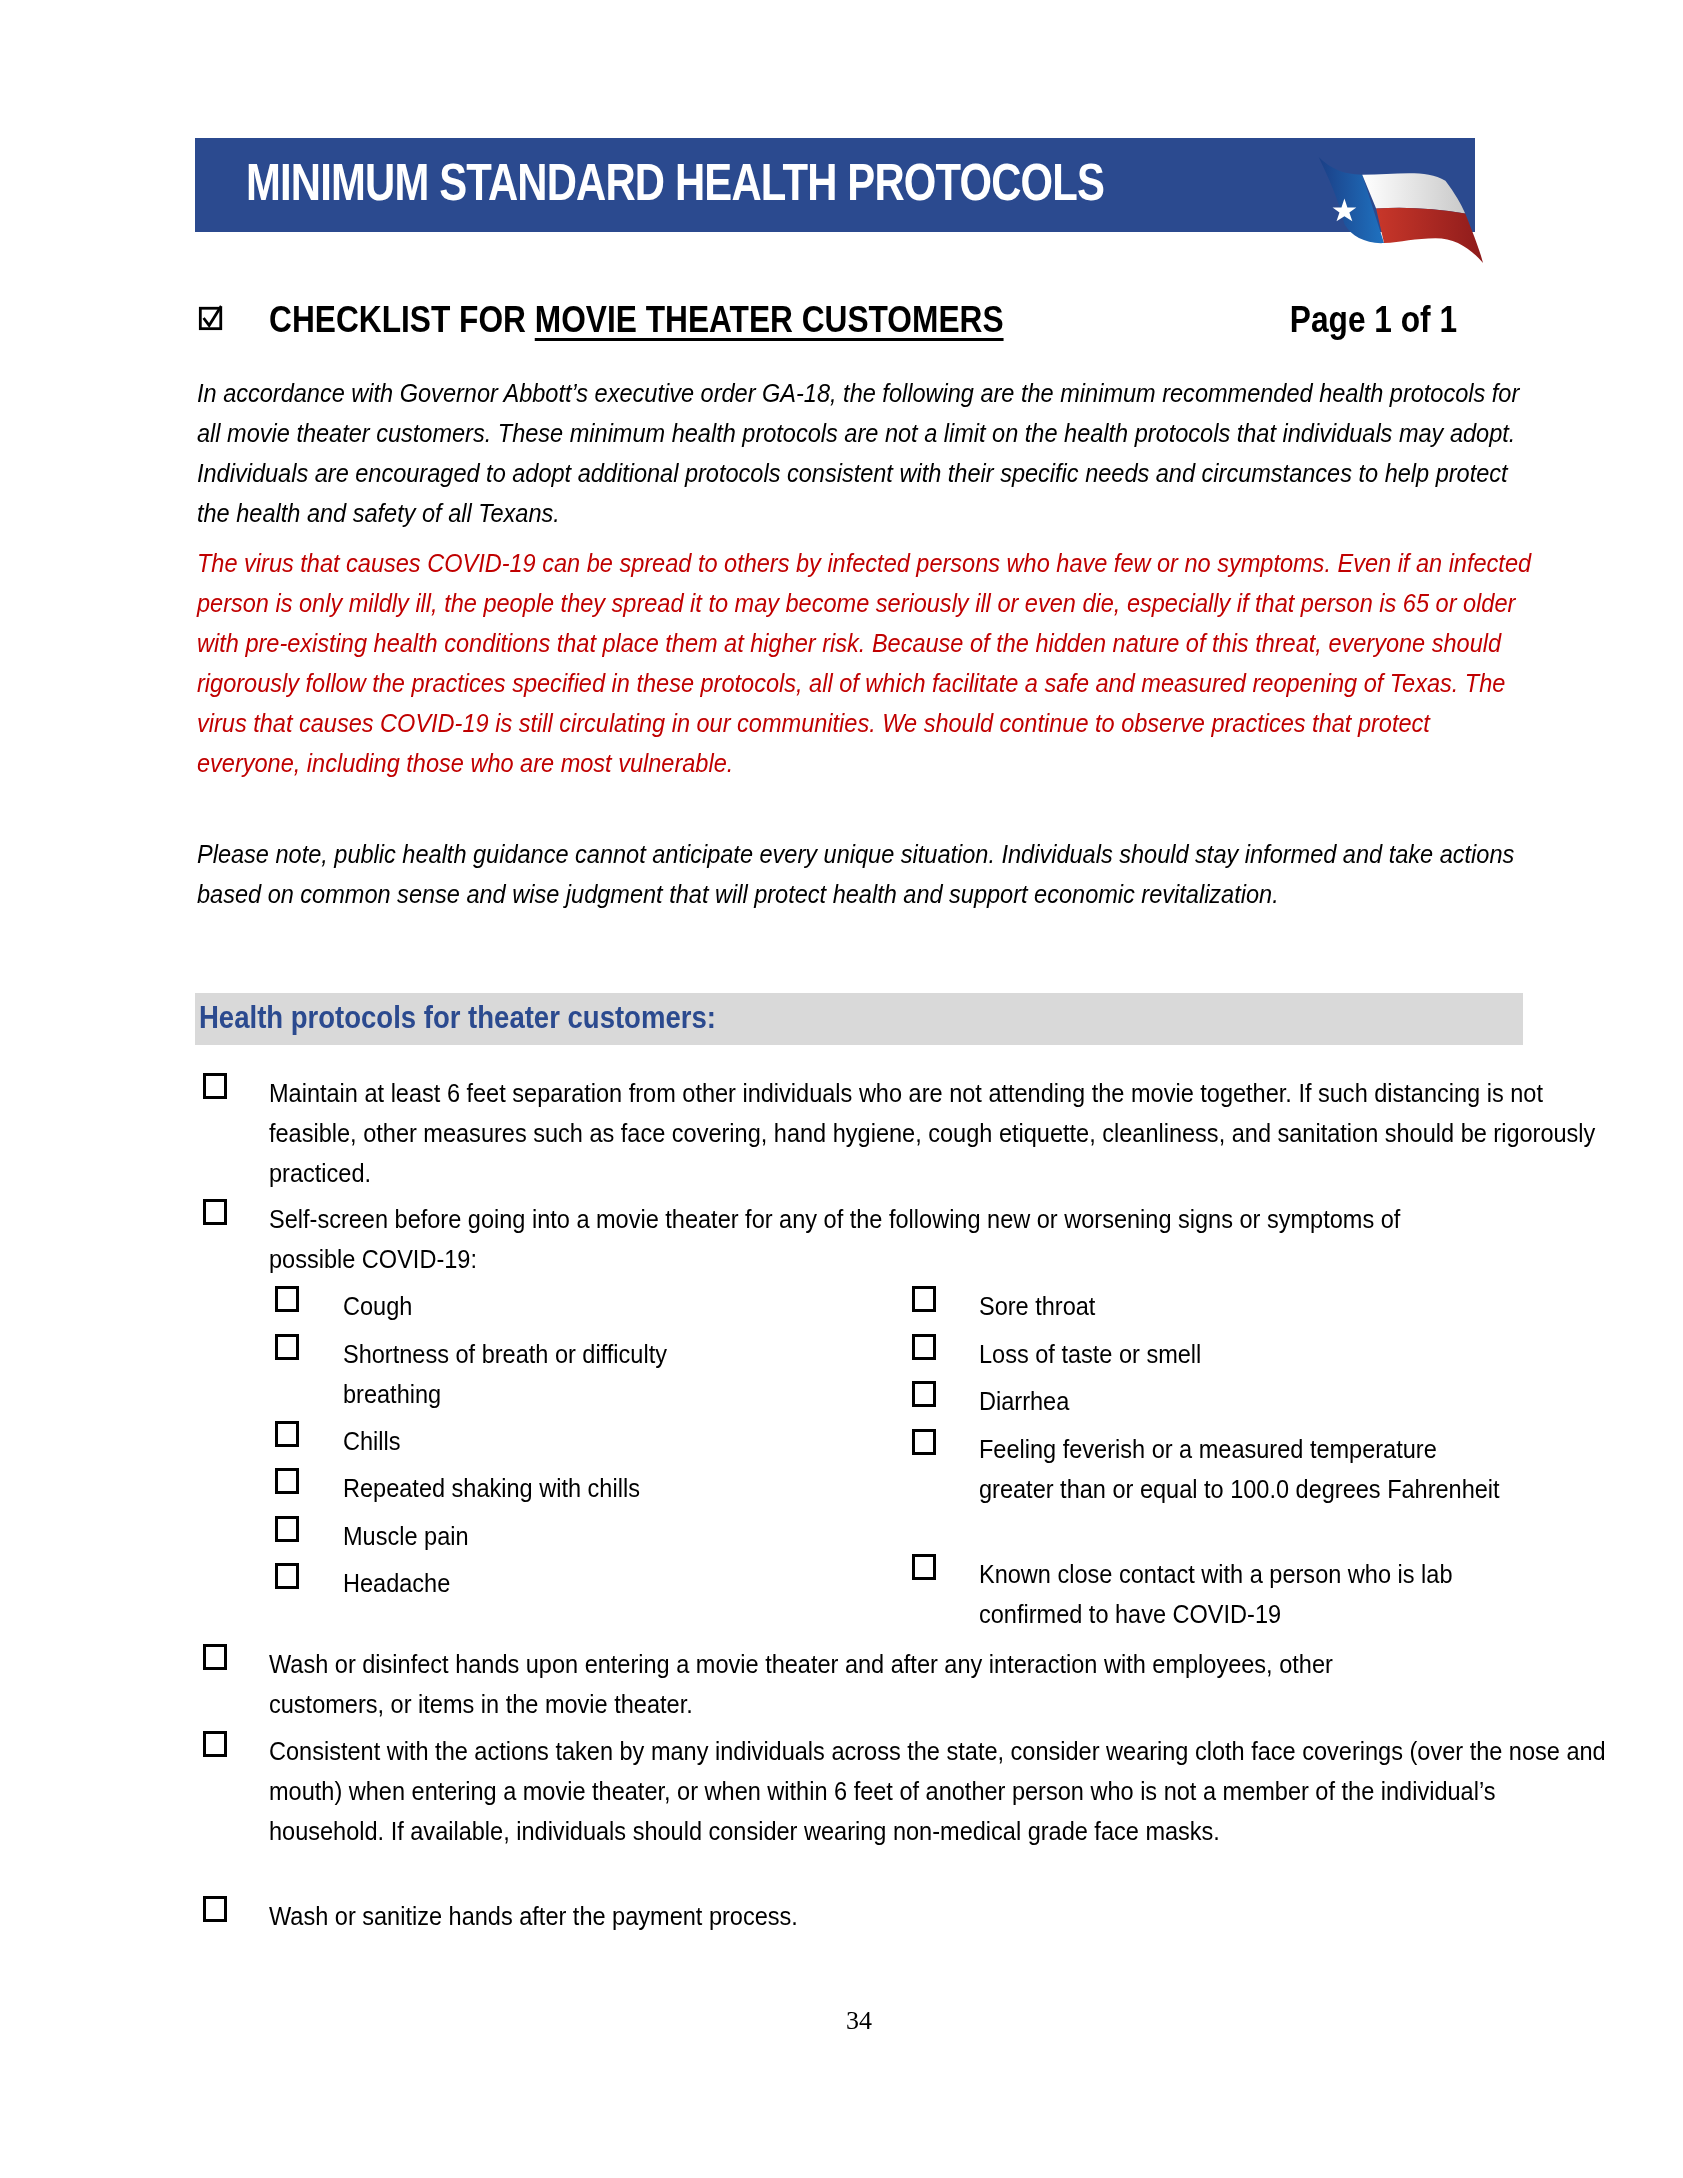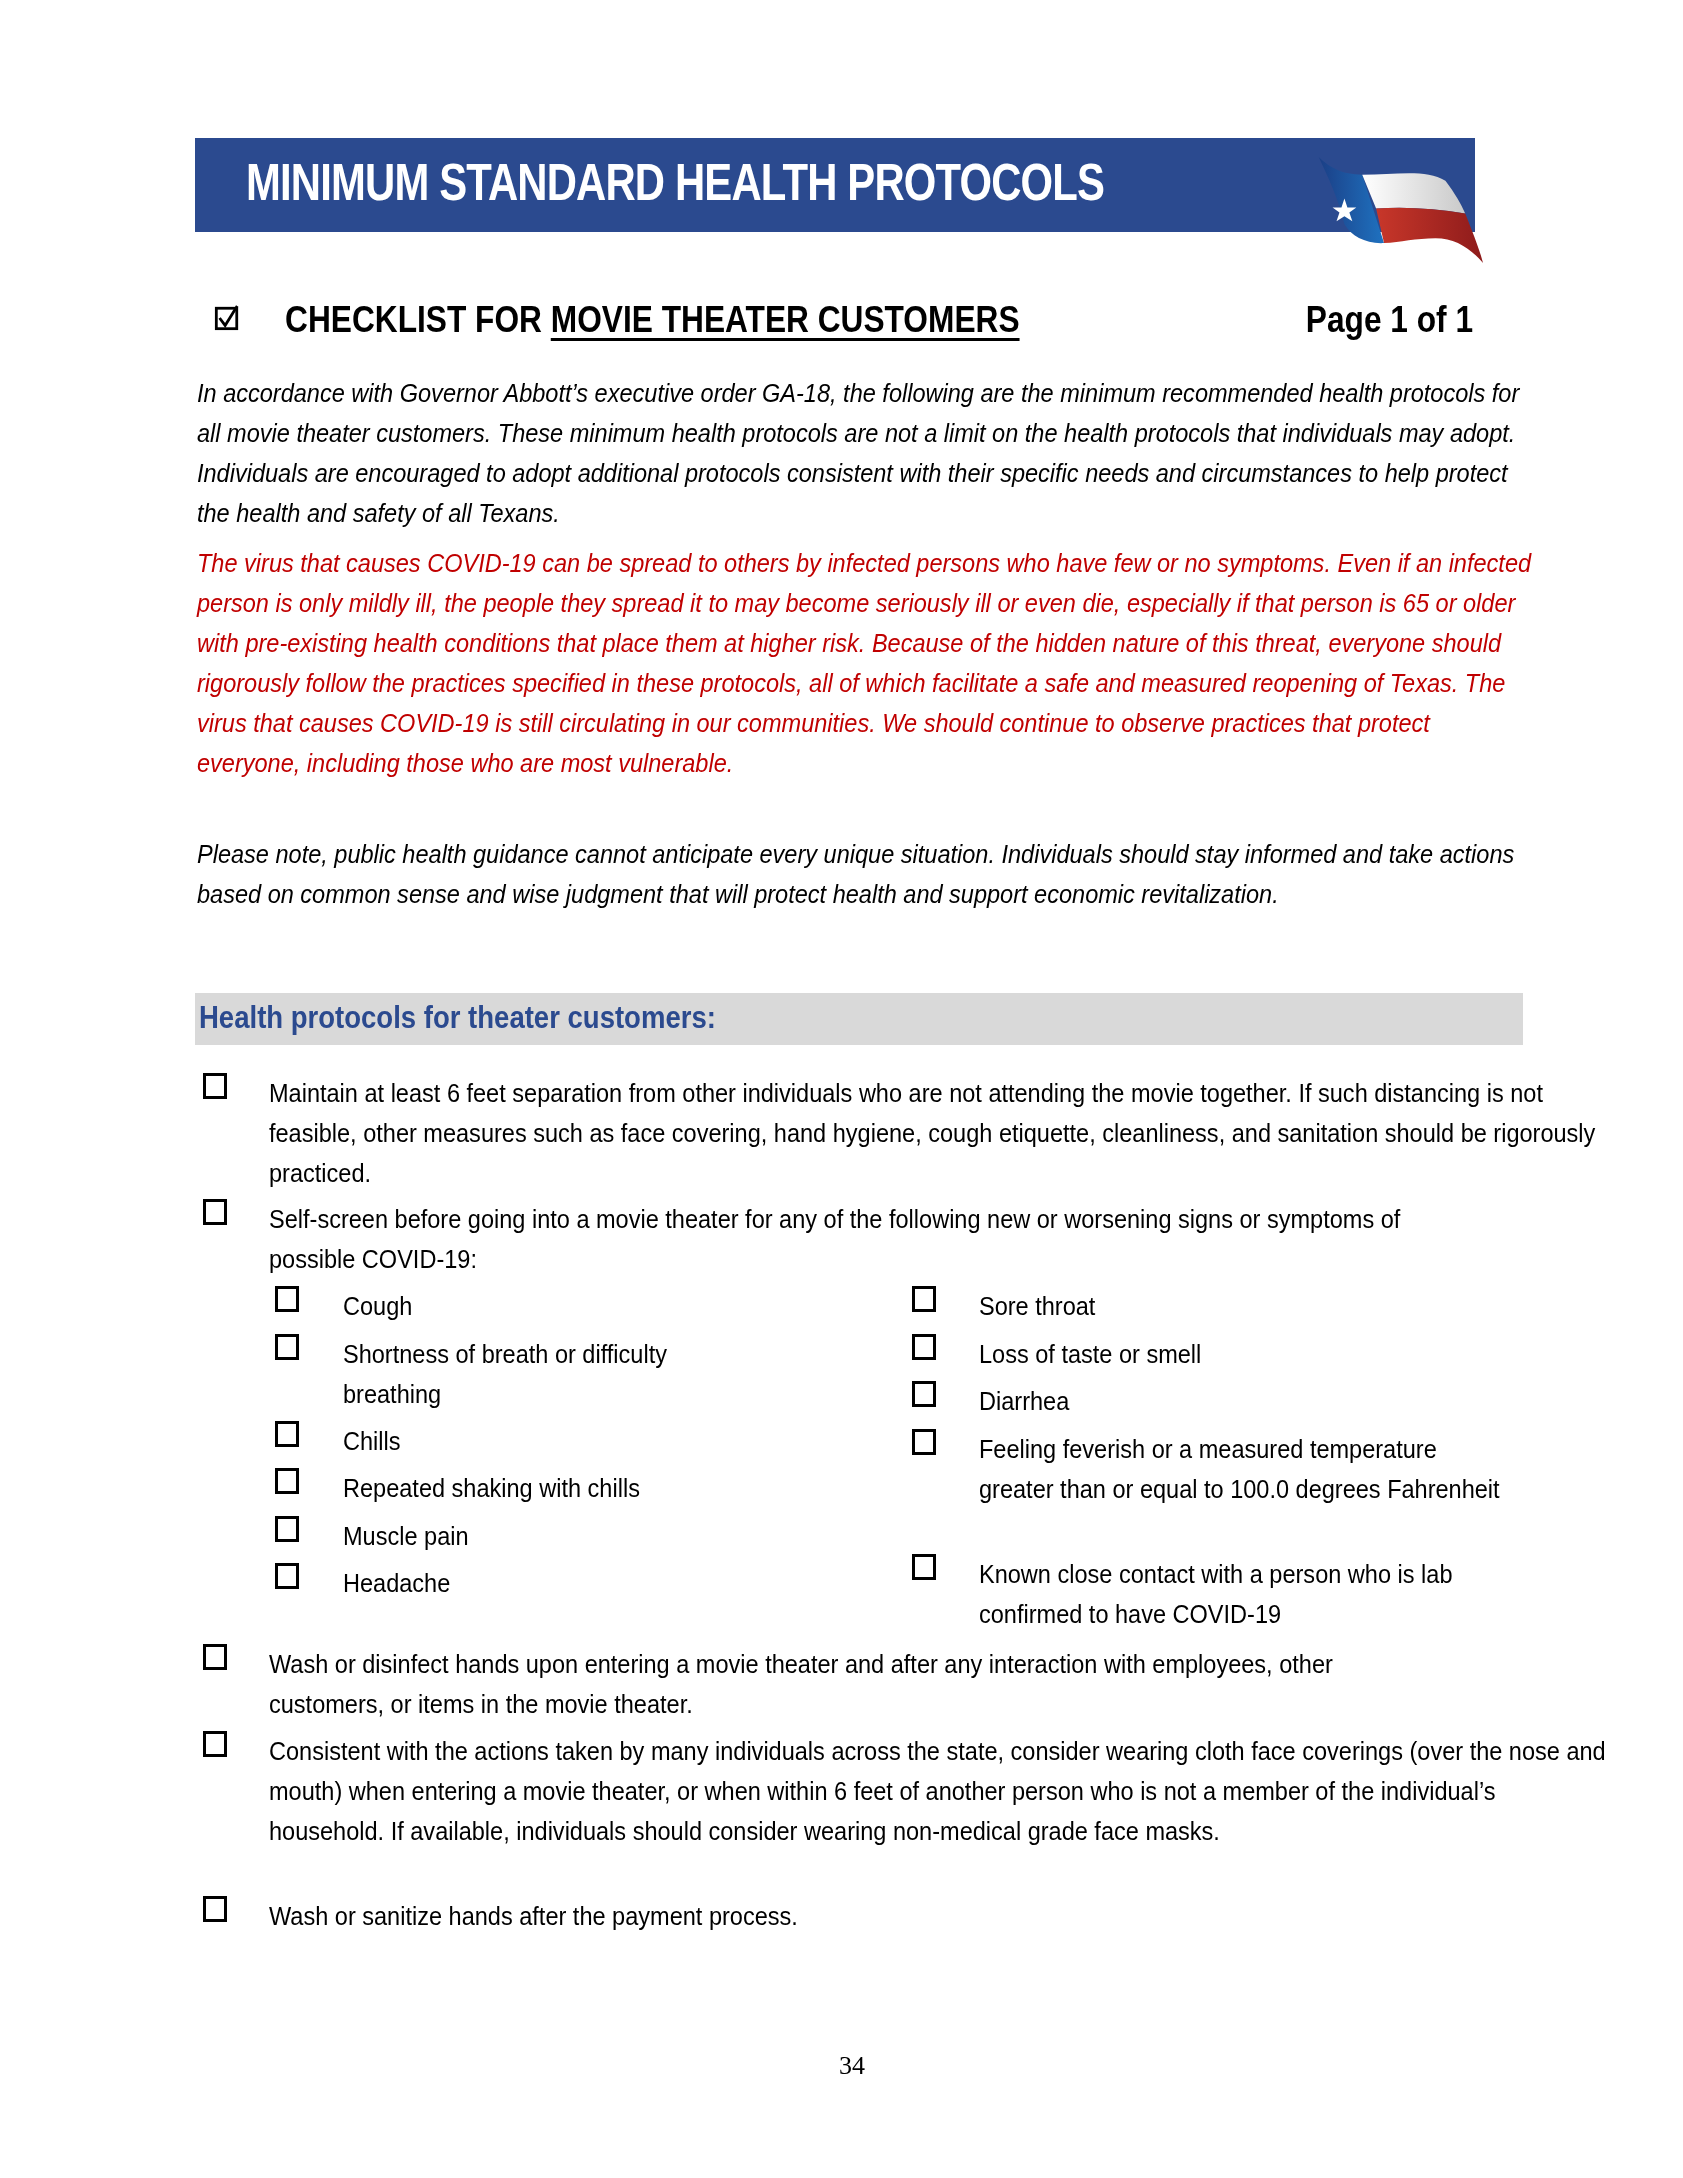--- a/index.html
+++ b/index.html
@@ -4,37 +4,37 @@
 <style>
   html, body { margin: 0; padding: 0; background: #ffffff; }
   body { width: 1683px; height: 2178px; position: relative; overflow: hidden;
          font-family: "Liberation Sans", "DejaVu Sans", sans-serif; color: #000; }
   .abs { position: absolute; }
   .banner { left: 195px; top: 138px; width: 1280px; height: 94px; background: #2b4a8f; }
   .banner-title { left: 246px; top: 153px; color: #ffffff; font-weight: bold;
                   font-size: 51px; letter-spacing: -1px; transform: scaleX(0.82); transform-origin: left top;
                   white-space: nowrap; font-family: "Liberation Sans", sans-serif; }
   .flag { left: 1287px; top: 139px; width: 198px; height: 129px; }
-  .title-row { left: 214px; top: 299px; width: 1287px; height: 50px; }
+  .title-row { left: 198px; top: 299px; width: 1287px; height: 50px; }
   .title-check { position: absolute; left: 0; top: 6px; width: 26px; height: 26px; }
   .title-text { position: absolute; left: 71px; top: 0; font-size: 36px; font-weight: bold;
                 white-space: nowrap; transform: scaleX(0.88); transform-origin: left top; }
   .title-text u { text-decoration-thickness: 3px; text-underline-offset: 6px; }
   .page-label { position: absolute; right: 28px; top: 0; font-size: 36px; font-weight: bold;
                 white-space: nowrap; transform: scaleX(0.88); transform-origin: right top; }
   .para { left: 197px; width: 1327px; font-size: 26px; line-height: 40px; font-style: italic;
           transform: scaleX(0.905); transform-origin: left top; width: 1465px; }
   .red { color: #c00000; }
   .section-band { left: 195px; top: 993px; width: 1328px; height: 52px; background: #d9d9d9; }
   .section-title { left: 199px; top: 999px; color: #2b4a8f; font-size: 32px; font-weight: bold;
                    white-space: nowrap; transform: scaleX(0.86); transform-origin: left top; }
   .cb { width: 24px; height: 26px; border: 3px solid #000; box-sizing: border-box; background: #fff; }
   .item-text { font-size: 26px; line-height: 40px; transform: scaleX(0.905); transform-origin: left top; }
-  .page-num { left: 832px; top: 2006px; width: 40px; text-align: center; font-size: 26px;
-              font-family: "Liberation Serif", serif; margin-top: 45px; }
+  .page-num { left: 832px; top: 2006px; width: 40px; text-align: right; font-size: 26px;
+              font-family: "Liberation Serif", serif; }
 </style>
 </head>
 <body>
 
 <div class="abs banner"></div>
 <div class="abs banner-title">MINIMUM STANDARD HEALTH PROTOCOLS</div>
 <svg class="abs flag" viewBox="0 0 200 130">
   <defs>
     <linearGradient id="gb" x1="0" x2="1" y1="0" y2="0">
       <stop offset="0" stop-color="#1b3f86"></stop>

